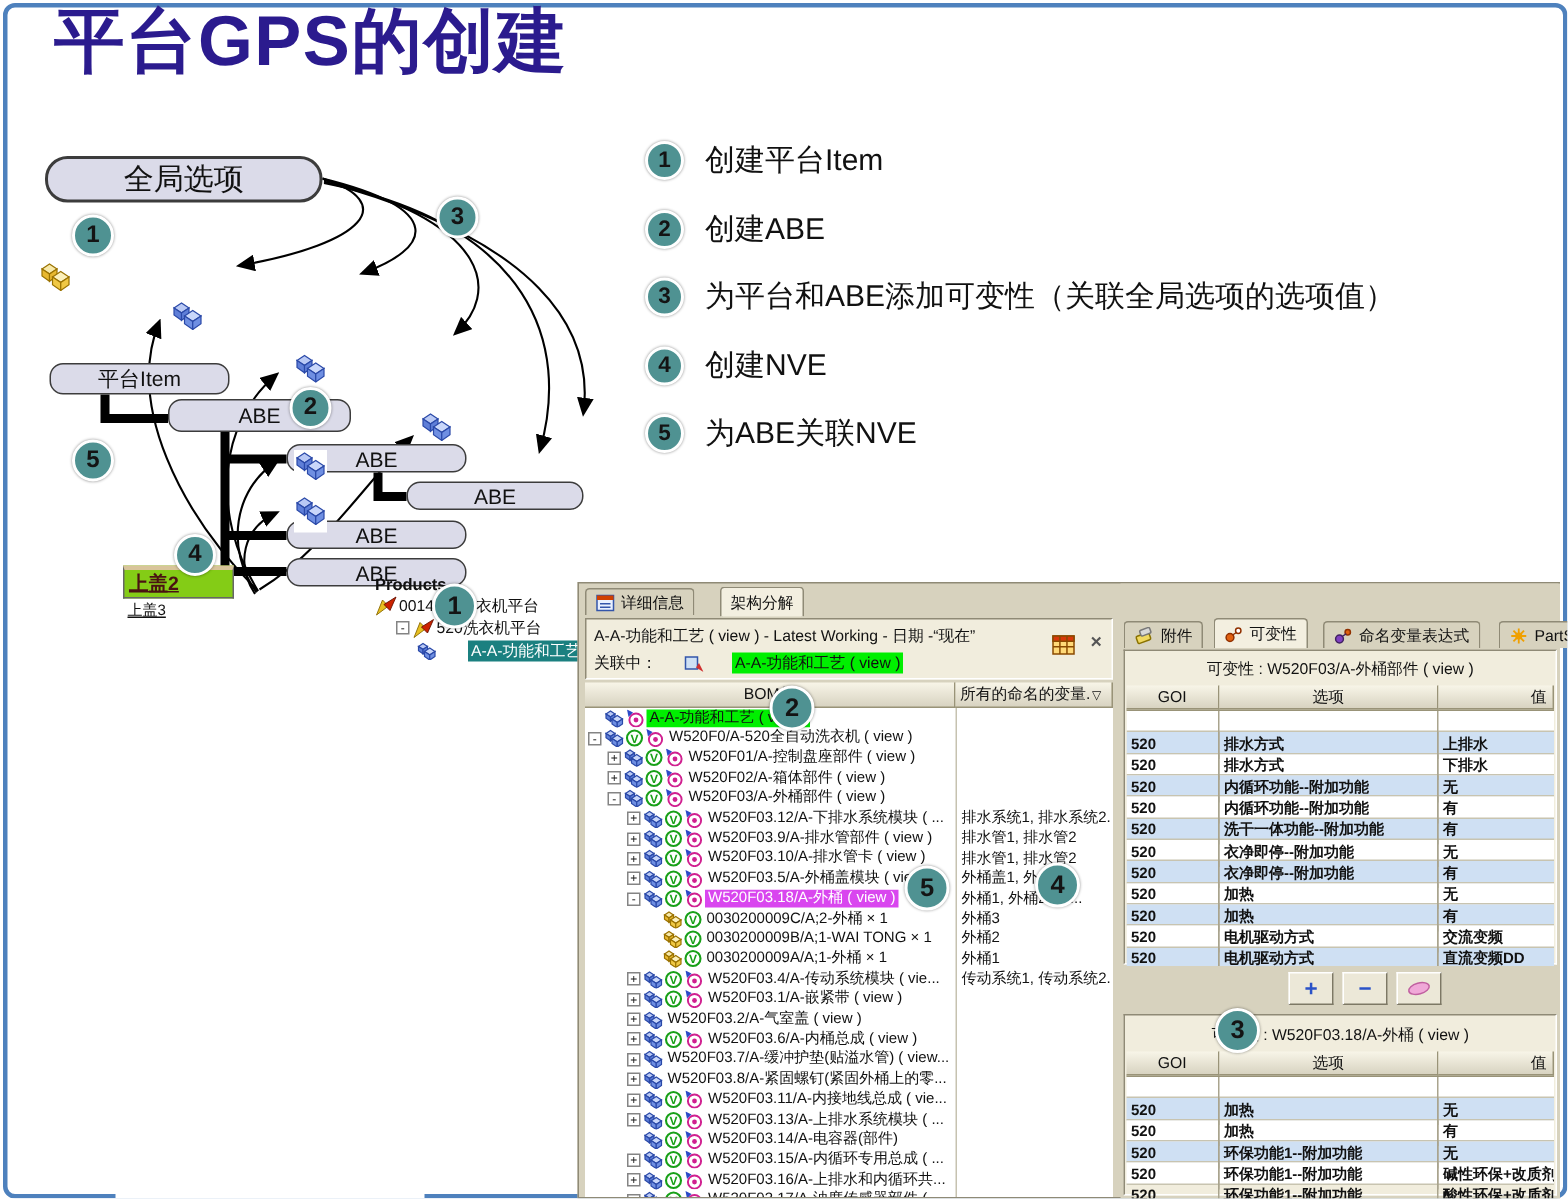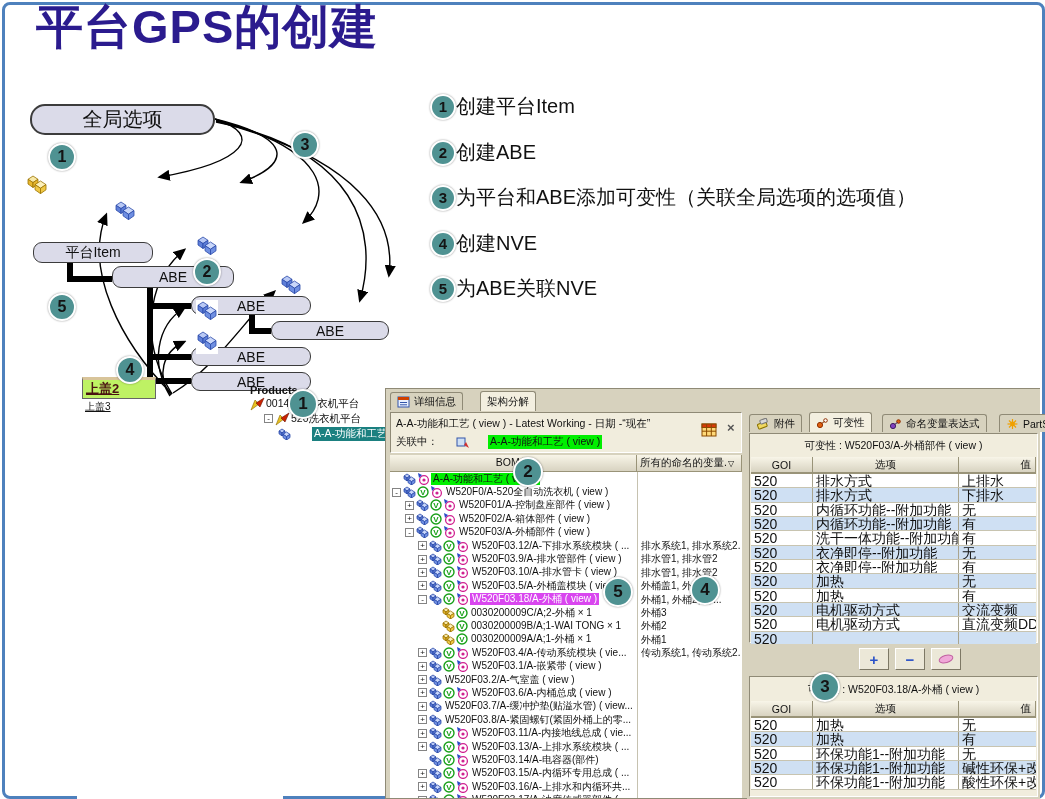--- a/index.html
+++ b/index.html
@@ -12,27 +12,27 @@
   #title{left:36px;top:-4px;font-size:47px;font-weight:bold;color:#2b1b8e;letter-spacing:1px;}
   
   .badge{background:#4f9292;border:2px solid #fff;border-radius:50%;color:#141414;
          display:flex;align-items:center;justify-content:center;font-weight:bold;
          box-shadow:0 0 2px rgba(0,0,0,.45);box-sizing:border-box;}
   .badge.d28{width:28px;height:28px;font-size:16px;}
   .badge.d30{width:30px;height:30px;font-size:17px;}
   
   .step{position:absolute;left:430px;display:flex;align-items:center;}
   .step .badge{width:26px;height:26px;font-size:15px;flex:0 0 26px;}
-  .step .stx{font-size:20px;color:#111;white-space:nowrap;}
+  .step .stx{margin-left:14px;font-size:20px;color:#111;white-space:nowrap;}
   
   .dbox{background:#dbdbe9;border:2px solid #3c3c3c;box-sizing:border-box;color:#111;
         display:flex;align-items:center;justify-content:center;}
   .rbox{border-radius:9px;border-width:1.5px;font-size:14px;}
   
-  #cover2{background:#bef264;border:1px solid #666;border-top:3px solid #d8c49a;color:#4a1212;
+  #cover2{background:#84cc16;border:1px solid #666;border-top:3px solid #d8c49a;color:#4a1212;
           font-size:13px;font-weight:bold;text-decoration:underline;display:flex;align-items:center;padding-left:3px;box-sizing:border-box;}
   #cover3{font-size:10px;color:#111;text-decoration:underline;}
   
   #win{left:385px;top:388px;width:655px;height:411px;background:#d7d2be;border:1px solid#8f8a76;box-sizing:border-box;}
   .tab{position:absolute;height:18px;display:flex;align-items:center;gap:3px;padding:0 6px;
        font-size:10.5px;color:#111;background:#d7d2be;border:1px solid #8f8a76;border-bottom:none;
        border-radius:3px 3px 0 0;box-sizing:border-box;white-space:nowrap;}
   .tab.active{background:#f3efe0;height:20px;z-index:2;}
   .sunken{background:#f1eddd;border:1px solid;border-color:#8f8a76 #fff #fff #8f8a76;box-sizing:border-box;}
   .hcell{background:linear-gradient(#f8f5e8,#d8d3c1);border-right:1px solid #999378;border-bottom:1px solid #999378;
@@ -43,22 +43,22 @@
   .trow .lbl{font-size:10px;color:#111;padding:0 2px;line-height:12px;}
   .trow .lbl.green{background:#00ef00;}
   .trow .lbl.teal{background:#d946ef;color:#fff;}
   .trow .vari{position:absolute;left:251px;top:0;font-size:10px;color:#111;line-height:13px;width:100px;overflow:hidden;}
   .exp{width:9px;height:9px;border:1px solid #848484;background:#fff;font-size:8px;line-height:7px;
        text-align:center;color:#111;margin-right:2px;flex:0 0 9px;box-sizing:border-box;}
   .icon{display:inline-flex;margin-right:1px;}
   
   .rtrow{display:flex;height:14.35px;box-sizing:border-box;background:#fff;}
   .rtrow.alt{background:#cfe0f3;}
-  .rtc{font-size:14px;color:#111;line-height:14px;padding:0 3px;border-right:1px solid #a9a48e;
-       box-sizing:border-box;overflow:hidden;white-space:nowrap;}
+  .rtc{font-size:10px;color:#111;line-height:14px;padding:16px 3px;border-right:1px solid #a9a48e;
+       box-sizing:border-box;overflow:hidden;white-space:nowrap;font-weight:bold;}
   .btn{position:absolute;width:30px;height:22px;background:#ece8d8;border:1px solid;
        border-color:#fff #7d7865 #7d7865 #fff;display:flex;align-items:center;justify-content:center;
        font-weight:bold;color:#2a52c8;font-size:15px;box-sizing:border-box;}
   .ptitle{font-size:10.5px;color:#111;text-align:center;}
 </style>
 </head>
 <body>
 
 <div id="stage">
   <div id="frame"></div>

